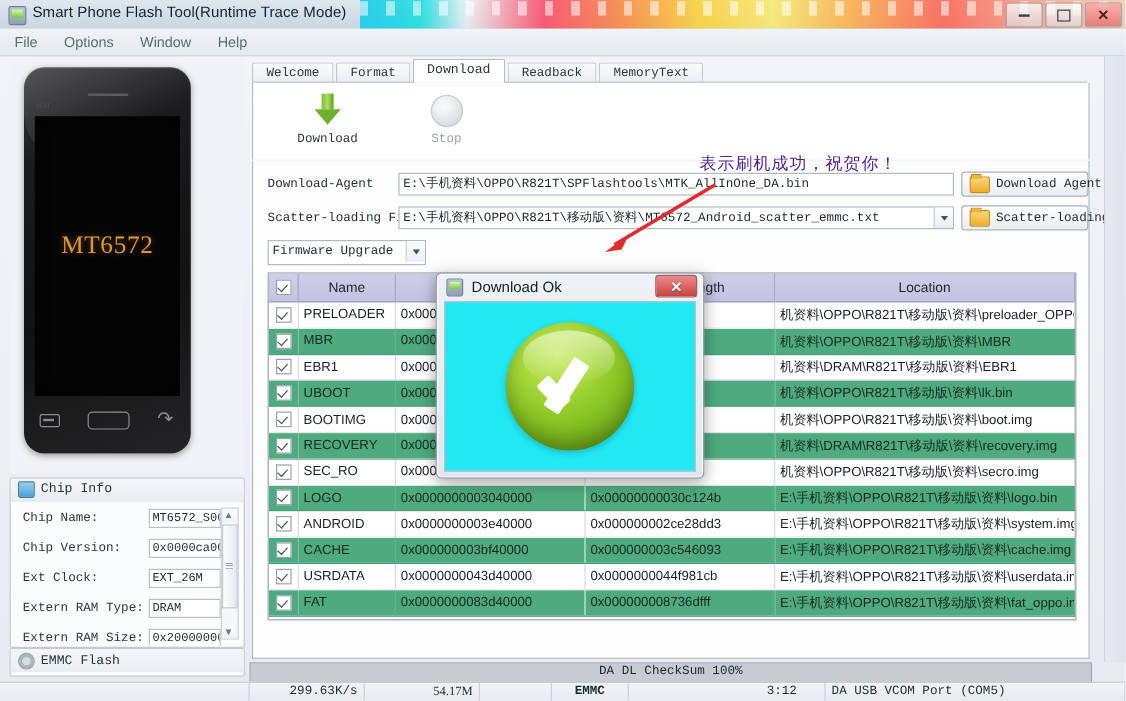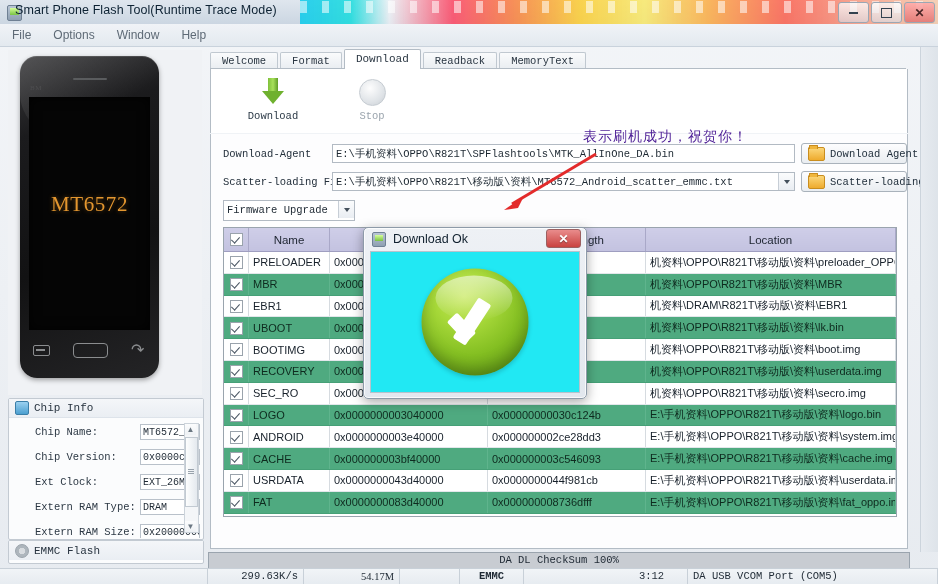--- a/index.html
+++ b/index.html
@@ -32,21 +32,21 @@
         rgba(255,200,160,.75) 100%);
      filter:blur(.4px);opacity:.95;}
   .tb-dots{position:absolute;left:300px;top:1px;width:638px;height:12px;
      background:repeating-linear-gradient(90deg,
         rgba(255,255,255,.55) 0 7px, rgba(255,255,255,0) 7px 22px);}
   .tb-icon{position:absolute;left:7px;top:5px;width:13px;height:14px;
      background:linear-gradient(#b9c6d4,#8fa0b2);border:1px solid #6f8094;
      border-radius:2px;}
   .tb-icon:after{content:"";position:absolute;left:2px;top:2px;width:9px;height:7px;
      background:linear-gradient(#d6ff9a,#79c341);}
-  .tb-title{position:absolute;left:15px;top:3px;font-size:12.5px;color:#0d2233;
+  .tb-title{position:absolute;left:27px;top:3px;font-size:12.5px;color:#0d2233;
      letter-spacing:.1px;white-space:nowrap;}
   .wbtns{position:absolute;right:3px;top:2px;display:flex;gap:2px;}
   .wbtn{width:29px;height:19px;border:1px solid #9aa7b4;border-radius:3px;
      background:linear-gradient(rgba(255,255,255,.75),rgba(215,225,235,.6));
      display:flex;align-items:center;justify-content:center;
      font-size:11px;color:#2d3d4d;position:relative;}
   .wbtn.close{background:linear-gradient(rgba(255,170,170,.85),rgba(225,110,110,.8));}
   .wb-min{width:9px;height:2px;background:#33424f;}
   .wb-max{width:9px;height:8px;border:1.5px solid #33424f;}
   .wb-close{font-size:12px;font-weight:bold;color:#4a2525;line-height:1;}
@@ -92,21 +92,21 @@
   .group{position:absolute;border:1px solid #c3cad2;background:#fbfcfd;border-radius:2px;}
   .group-hdr{position:absolute;left:0;top:0;height:19px;width:100%;
      display:flex;align-items:center;padding-left:6px;box-sizing:border-box;
      background:linear-gradient(#f4f6f9,#eaeef3);border-bottom:1px solid #dde3ea;}
   .group-hdr .gi{width:12px;height:12px;margin-right:5px;border-radius:2px;
      background:linear-gradient(#9ad0f0,#4b9fd0);border:1px solid #3a7ea8;position:relative;}
   .group-hdr .gi.gear{background:radial-gradient(#d8dce0 40%,#aeb6bd 41%);border:1px solid #9aa3ab;border-radius:50%;}
   .group-hdr .gt{font-size:11px;color:#27333f;font-family:"Liberation Mono",monospace;}
 
   .chipinfo{left:2px;top:348px;width:194px;height:140px;}
-  .ci-body{position:absolute;left:0;top:20px;width:194px;height:119px;overflow:hidden;margin-left:16px;}
+  .ci-body{position:absolute;left:0;top:20px;width:194px;height:119px;overflow:hidden;}
   .ci-row{position:relative;height:25px;display:flex;align-items:center;padding-left:10px;}
   .ci-label{font-size:10.5px;color:#2c3844;font-family:"Liberation Mono",monospace;width:105px;}
   .ci-val{width:60px;height:16px;border:1px solid #b9c1ca;background:#fff;
      font-size:10px;color:#1f2a35;font-family:"Liberation Mono",monospace;
      padding:0 2px;box-sizing:border-box;line-height:15px;overflow:hidden;white-space:nowrap;}
   .ci-scroll{position:absolute;right:4px;top:24px;width:13px;height:108px;
      background:#f4f6f8;border:1px solid #ccd3da;}
   .ci-scroll .arr{position:absolute;left:0;width:11px;height:11px;color:#6b7782;font-size:8px;
      text-align:center;line-height:11px;background:linear-gradient(#fbfcfd,#eef1f4);}
   .ci-scroll .arr.up{top:0;} .ci-scroll .arr.dn{bottom:0;}
@@ -448,21 +448,21 @@
                 <td class="col-name">BOOTIMG</td>
                 <td class="col-begin">0x000000</td>
                 <td class="col-len"></td>
                 <td class="col-loc">机资料\OPPO\R821T\移动版\资料\boot.img</td>
               </tr>
               <tr class="alt">
                 <td class="col-cb"><span class="cb"></span></td>
                 <td class="col-name">RECOVERY</td>
                 <td class="col-begin">0x000000</td>
                 <td class="col-len"></td>
-                <td class="col-loc">机资料\OPPO\R821T\移动版\资料\userdata.img</td>
+                <td class="col-loc">机资料\DRAM\R821T\移动版\资料\recovery.img</td>
               </tr>
               <tr>
                 <td class="col-cb"><span class="cb"></span></td>
                 <td class="col-name">SEC_RO</td>
                 <td class="col-begin">0x00000</td>
                 <td class="col-len"></td>
                 <td class="col-loc">机资料\OPPO\R821T\移动版\资料\secro.img</td>
               </tr>
               <tr class="alt">
                 <td class="col-cb"><span class="cb"></span></td>

